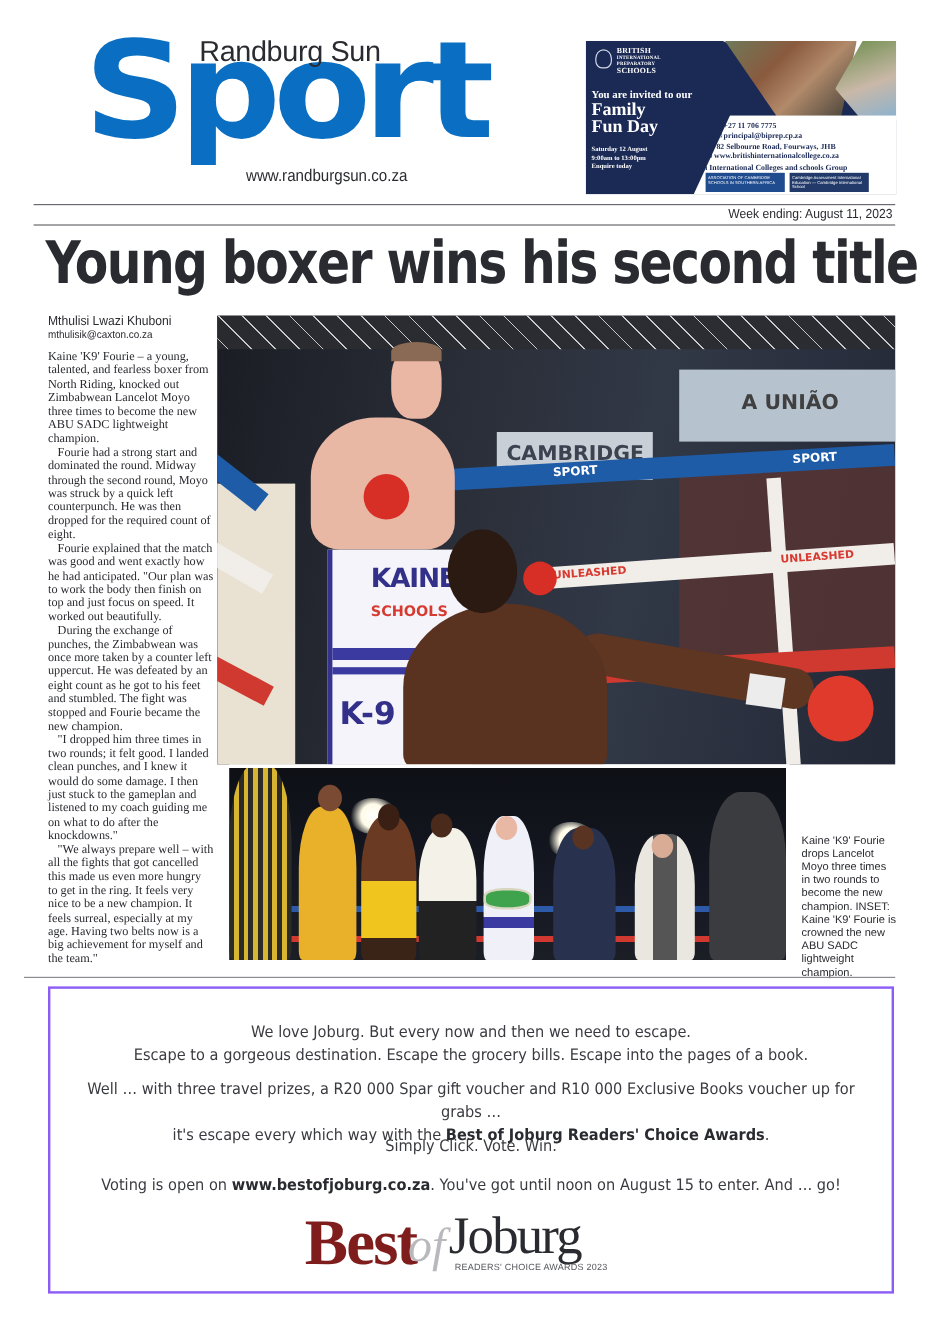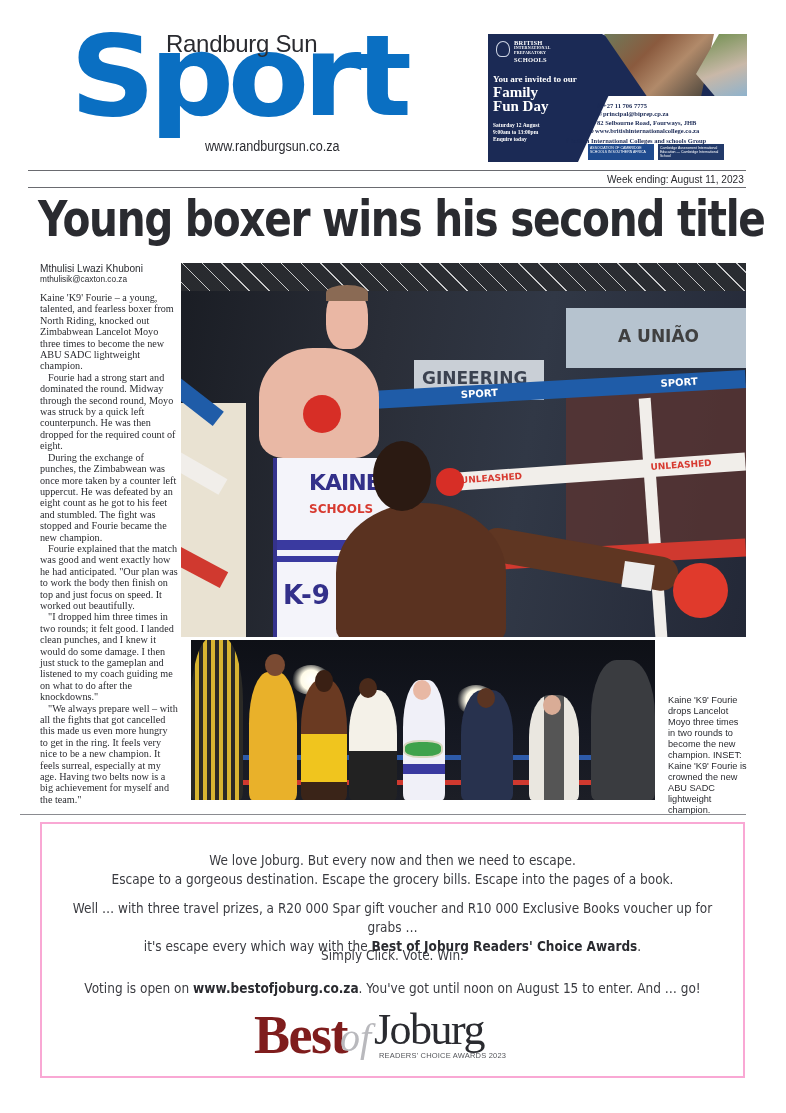--- a/index.html
+++ b/index.html
@@ -87,21 +87,21 @@
   .pi-person { position: absolute; bottom: 0; border-radius: 40% 40% 6% 6%; }
   .pi-head { position: absolute; border-radius: 50%; }
   .pi-belt { position: absolute; left: 212px; top: 100px; width: 40px; height: 18px; background: #3fa24c; border-radius: 40%; border: 2px solid #d7d7c0; }
   .pi-rope { position: absolute; left: 0; width: 100%; height: 5px; }
 
   
   .caption { position: absolute; left: 668px; top: 695px; width: 80px; font-family: "Liberation Sans", sans-serif; font-size: 9.2px; line-height: 11px; color: #2a2b30; }
 
   
   .rule-bottom { position: absolute; left: 20px; top: 814px; width: 726px; height: 1px; background: #8a8b90; }
-  .promo { position: absolute; left: 40px; top: 822px; width: 705px; height: 256px; border: 2px solid #f9a8d4; border-top-width: 2px; }
+  .promo { position: absolute; left: 40px; top: 822px; width: 705px; height: 256px; border: 2px solid #8b5cf6; border-top-width: 2px; }
   .promo-text { position: absolute; left: 0; width: 100%; text-align: center; font-family: "DejaVu Sans", sans-serif; font-size: 13.2px; line-height: 19px; color: #3a3b40; font-weight: normal; transform: scaleX(0.92); }
   .promo-text b { font-weight: bold; color: #2a2b30; }
   .promo-p1 { top: 27px; }
   .promo-p2 { top: 75px; }
   .promo-p3 { top: 122px; }
   .promo-p4 { top: 155px; }
   .promo-logo { position: absolute; left: 212px; top: 184px; width: 260px; height: 60px; }
   .logo-best { position: absolute; left: 0; top: 0; font-family: "Liberation Serif", serif; font-size: 54px; color: #7f1d1d; letter-spacing: -1.5px; line-height: 1; font-weight: bold; }
   .logo-of { position: absolute; left: 86px; top: 10px; font-family: "Liberation Serif", serif; font-style: italic; font-size: 40px; color: #b9b9bd; line-height: 1; }
   .logo-joburg { position: absolute; left: 120px; top: 0; font-family: "Liberation Serif", serif; font-size: 44px; color: #2a2b30; letter-spacing: -1.5px; line-height: 1; }
@@ -156,34 +156,34 @@
 <div class="rule-top2"></div>
 
 <h1 class="headline">Young boxer wins his second title</h1>
 
 <div class="byline-name">Mthulisi Lwazi Khuboni</div>
 <div class="byline-email">mthulisik@caxton.co.za</div>
 
 <div class="article">
   <p class="first">Kaine 'K9' Fourie – a young, talented, and fearless boxer from North Riding, knocked out Zimbabwean Lancelot Moyo three times to become the new ABU SADC lightweight champion.</p>
   <p>Fourie had a strong start and dominated the round. Midway through the second round, Moyo was struck by a quick left counterpunch. He was then dropped for the required count of eight.</p>
+  <p>Fourie explained that the match was good and went exactly how he had anticipated. "Our plan was to work the body then finish on top and just focus on speed. It worked out beautifully.</p>
   <p>During the exchange of punches, the Zimbabwean was once more taken by a counter left uppercut. He was defeated by an eight count as he got to his feet and stumbled. The fight was stopped and Fourie became the new champion.</p>
-  <p>Fourie explained that the match was good and went exactly how he had anticipated. "Our plan was to work the body then finish on top and just focus on speed. It worked out beautifully.</p>
   <p>"I dropped him three times in two rounds; it felt good. I landed clean punches, and I knew it would do some damage. I then just stuck to the gameplan and listened to my coach guiding me on what to do after the knockdowns."</p>
   <p>"We always prepare well – with all the fights that got cancelled this made us even more hungry to get in the ring. It feels very nice to be a new champion. It feels surreal, especially at my age. Having two belts now is a big achievement for myself and the team."</p>
 </div>
 
 <div class="photo-main">
   <div class="pm-truss"></div>
   <div class="pm-sign1">
       <span>A UNIÃO</span>
     </div>
   <div class="pm-sign3"></div>
   <div class="pm-sign2">
-      <span>GINEERING</span>
+      <span>CAMBRIDGE</span>
     </div>
   <div class="pm-corner"></div>
   <div class="pm-rope blue-left"></div>
   <div class="pm-rope white-left"></div>
   <div class="pm-rope red-left"></div>
   <div class="pm-rope blue">
     <span style="left:90px">SPORT</span>
     <span style="left:290px">SPORT</span>
   </div>
   <div class="pm-post"></div>

